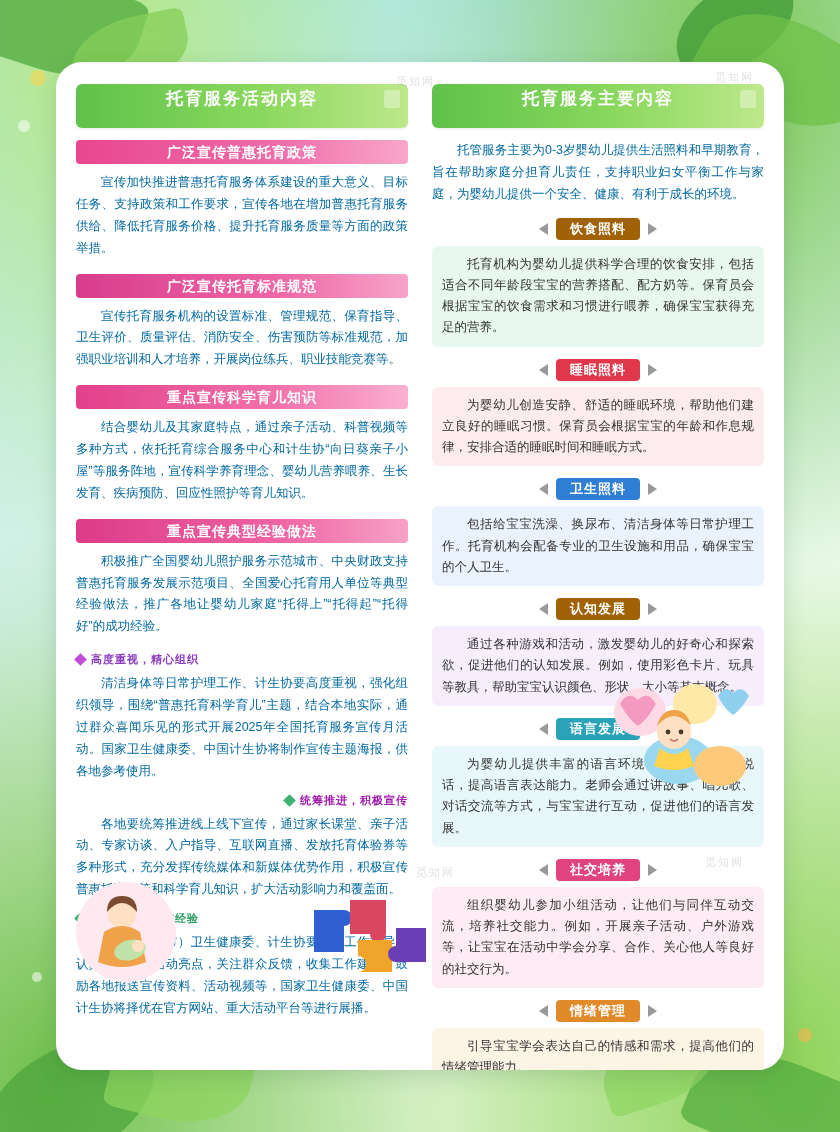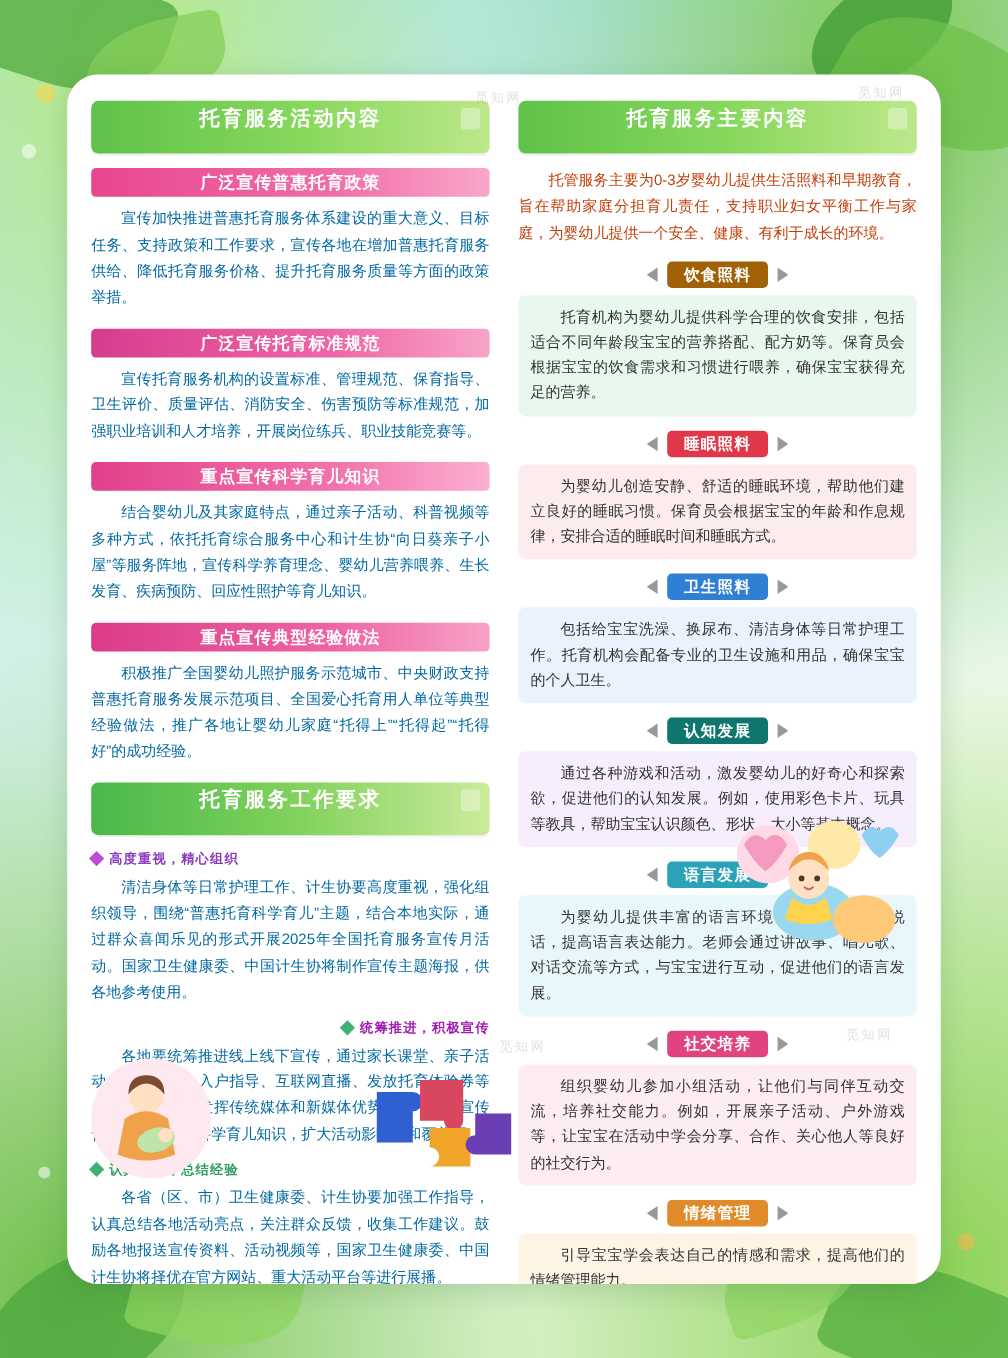--- a/index.html
+++ b/index.html
@@ -94,21 +94,21 @@
   }
   .arw{width:0;height:0;border-top:6px solid transparent;border-bottom:6px solid transparent;}
   .arw.l{border-right:9px solid #999;}
   .arw.r{border-left:9px solid #999;}
 
   .item-box{
     border-radius:6px;padding:8px 10px;margin:0 0 12px 0;
     font-size:12.5px;line-height:1.7;color:#333;text-align:justify;text-indent:2em;
   }
 
-  .intro{font-size:12.5px;line-height:1.75;color:#c2410c;text-align:justify;text-indent:2em;margin:0 0 12px 0;}
+  .intro{font-size:12.5px;line-height:1.75;color:#0369a1;text-align:justify;text-indent:2em;margin:0 0 12px 0;}
 
   
   .ill{position:absolute;pointer-events:none;}
   .ill-girl{right:14px;top:612px;width:170px;height:120px;}
   .ill-mom{left:18px;top:818px;width:105px;height:105px;}
   .ill-puzzle{left:250px;bottom:78px;width:130px;height:110px;}
   .wm{position:absolute;color:rgba(120,120,120,.22);font-size:11px;letter-spacing:2px;}
 </style>
 </head>
 <body>
@@ -142,21 +142,20 @@
       </div>
       <div>
         <div class="sub-head v3">重点宣传科学育儿知识</div>
         <p class="para">结合婴幼儿及其家庭特点，通过亲子活动、科普视频等多种方式，依托托育综合服务中心和计生协“向日葵亲子小屋”等服务阵地，宣传科学养育理念、婴幼儿营养喂养、生长发育、疾病预防、回应性照护等育儿知识。</p>
       </div>
       <div>
         <div class="sub-head v4">重点宣传典型经验做法</div>
         <p class="para">积极推广全国婴幼儿照护服务示范城市、中央财政支持普惠托育服务发展示范项目、全国爱心托育用人单位等典型经验做法，推广各地让婴幼儿家庭“托得上”“托得起”“托得好”的成功经验。</p>
       </div>
 
-      <div class="sec-head b2">托育服务工作要求</div>
 
       <div>
         <div class="req-head">
           <span class="dia"></span>
           <span>高度重视，精心组织</span>
         </div>
         <p class="para tight">清洁身体等日常护理工作、计生协要高度重视，强化组织领导，围绕“普惠托育科学育儿”主题，结合本地实际，通过群众喜闻乐见的形式开展2025年全国托育服务宣传月活动。国家卫生健康委、中国计生协将制作宣传主题海报，供各地参考使用。</p>
       </div>
       <div>
         <div class="req-head g">
@@ -201,21 +200,21 @@
           <span class="arw l"></span>
           <span class="tag" style="background:#2f7fd4">卫生照料</span>
           <span class="arw r"></span>
         </div>
         <div class="item-box" style="background:#eaf3fd">包括给宝宝洗澡、换尿布、清洁身体等日常护理工作。托育机构会配备专业的卫生设施和用品，确保宝宝的个人卫生。</div>
       </div>
 
       <div>
         <div class="item-head">
           <span class="arw l"></span>
-          <span class="tag" style="background:#0f766e">认知发展</span>
+          <span class="tag" style="background:#a16207">认知发展</span>
           <span class="arw r"></span>
         </div>
         <div class="item-box" style="background:#f6edfd">通过各种游戏和活动，激发婴幼儿的好奇心和探索欲，促进他们的认知发展。例如，使用彩色卡片、玩具等教具，帮助宝宝认识颜色、形状、大小等基本概念。</div>
       </div>
 
       <div>
         <div class="item-head">
           <span class="arw l"></span>
           <span class="tag" style="background:#2aa3b8">语言发展</span>
           <span class="arw r"></span>

